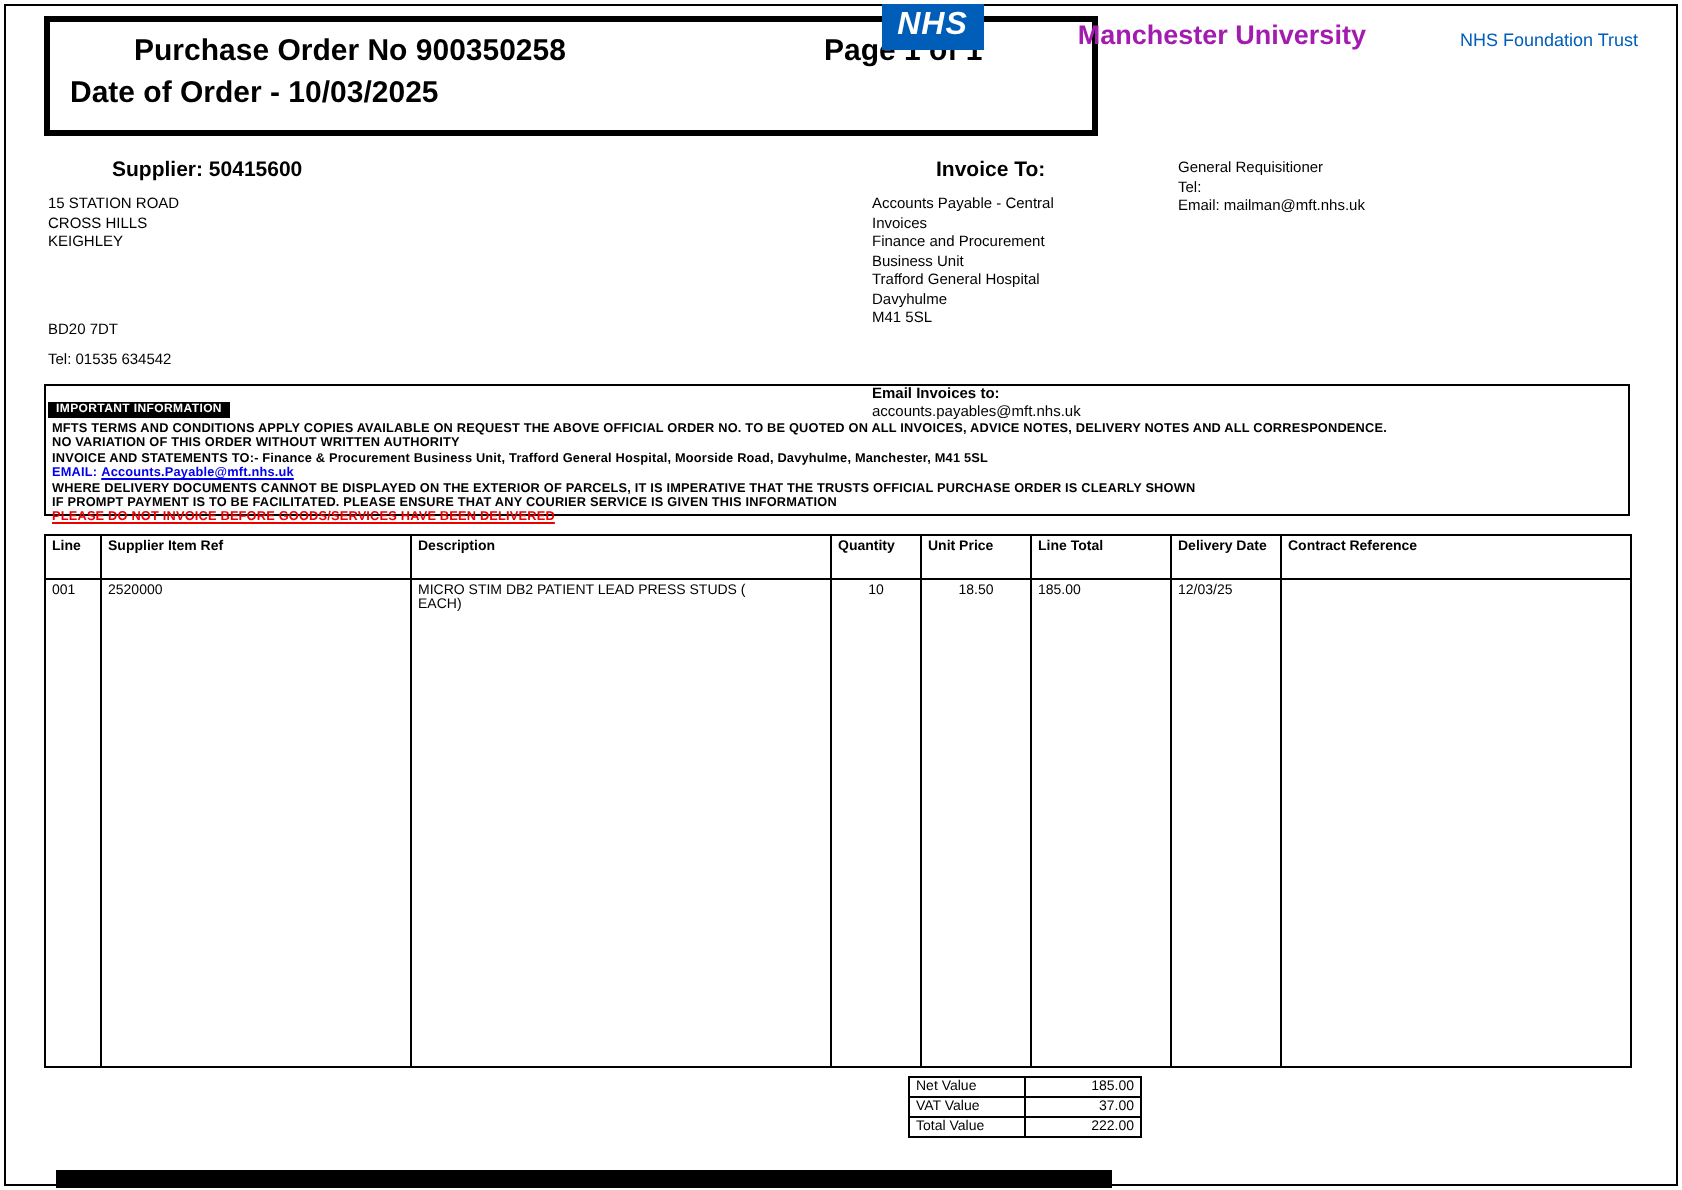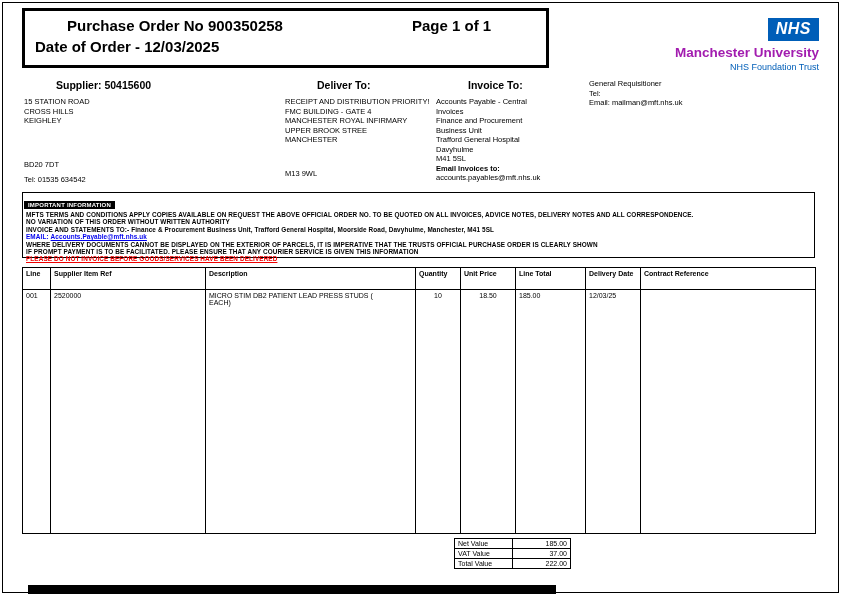--- a/index.html
+++ b/index.html
@@ -12,38 +12,38 @@
 
   
   .po-box { position:absolute; left:22px; top:8px; width:527px; height:60px;
             border:3px solid #000; padding:6px 10px 0 10px; background:#fff; }
   .po-row { display:flex;margin-left:32px; }
   .po-no { font-size:15px; font-weight:bold; width:345px; }
   .po-page { font-size:15px; font-weight:bold; }
   .po-date { font-size:15px; font-weight:bold; margin-top:4px; }
 
   
-  .brand { position:absolute; right:22px; top:18px; display:flex; flex-direction:column; align-items:flex-end; }
+  .brand { position:absolute; right:22px; top:2px; display:flex; flex-direction:row; align-items:flex-end;gap:47px; }
   .nhs-box { background:#005EB8; color:#fff; font-weight:bold; font-style:italic;
              font-size:16px; line-height:16px; padding:3px 8px 4px 8px; letter-spacing:0.5px; }
   .brand-org { font-size:13.5px; font-weight:bold; color:#a21caf; margin-top:4px; }
   .brand-trust { font-size:9px; color:#005EB8; margin-top:2px; }
 
   
   .addr { position:absolute; top:79px; }
   .addr-title { font-size:10.5px; font-weight:bold; margin-bottom:6px;padding-left:32px; }
   .addr-line { font-size:7.5px; line-height:9.5px; }
   .supplier { left:24px; width:240px; }
   .deliver  { left:285px; width:172px; }
   .invoice  { left:436px; width:122px; }
   .enquiries{ left:589px; width:175px; }
   .postcode-sup { margin-top:34px; }
   .tel-sup { margin-top:6px; }
   .postcode-del { margin-top:24px; }
-  .email-label { font-size:7.5px; font-weight:bold; margin-top:0; }
+  .email-label { font-size:7.5px; font-weight:bold; margin-top:28px; }
   .email-value { font-size:7.5px; line-height:9.5px; }
 
   
   .imp-box { position:absolute; left:22px; top:192px; width:793px; height:66px; border:1px solid #000; }
   .imp-header { display:inline-block; background:#000; color:#fff; font-size:6px;
                 font-weight:bold; padding:1px 4px; margin:1px 0 1px 1px; letter-spacing:0.2px; }
   .imp-line { font-size:6.4px; line-height:7.4px; font-weight:bold; padding:0 3px; letter-spacing:0.1px; }
   .imp-email { color:#0000EE; }
   .imp-email a { color:#0000EE; text-decoration:underline; margin-left:2px; }
   .imp-red { color:#EE0000; text-decoration:underline; }
@@ -71,47 +71,38 @@
 <body>
 
 <div class="page">
   <div class="page-frame"></div>
 
   <div class="po-box">
     <div class="po-row">
       <span class="po-no">Purchase Order No 900350258</span>
       <span class="po-page">Page 1 of 1</span>
     </div>
-    <div class="po-date">Date of Order - 12/03/2025</div>
+    <div class="po-date">Date of Order - 10/03/2025</div>
   </div>
 
   <div class="brand">
     <div class="nhs-box">NHS</div>
     <div class="brand-org">Manchester University</div>
     <div class="brand-trust">NHS Foundation Trust</div>
   </div>
 
   <div class="addr supplier">
     <div class="addr-title">Supplier: 50415600</div>
     <div class="addr-line">15 STATION ROAD</div>
     <div class="addr-line">CROSS HILLS</div>
     <div class="addr-line">KEIGHLEY</div>
     <div class="addr-line postcode-sup">BD20 7DT</div>
     <div class="addr-line tel-sup">Tel: 01535 634542</div>
   </div>
 
-  <div class="addr deliver">
-    <div class="addr-title">Deliver To:</div>
-    <div class="addr-line">RECEIPT AND DISTRIBUTION PRIORITY!</div>
-    <div class="addr-line">FMC BUILDING - GATE 4</div>
-    <div class="addr-line">MANCHESTER ROYAL INFIRMARY</div>
-    <div class="addr-line">UPPER BROOK STREE</div>
-    <div class="addr-line">MANCHESTER</div>
-    <div class="addr-line postcode-del">M13 9WL</div>
-  </div>
 
   <div class="addr invoice">
     <div class="addr-title">Invoice To:</div>
     <div class="addr-line">Accounts Payable - Central</div>
     <div class="addr-line">Invoices</div>
     <div class="addr-line">Finance and Procurement</div>
     <div class="addr-line">Business Unit</div>
     <div class="addr-line">Trafford General Hospital</div>
     <div class="addr-line">Davyhulme</div>
     <div class="addr-line">M41 5SL</div>

